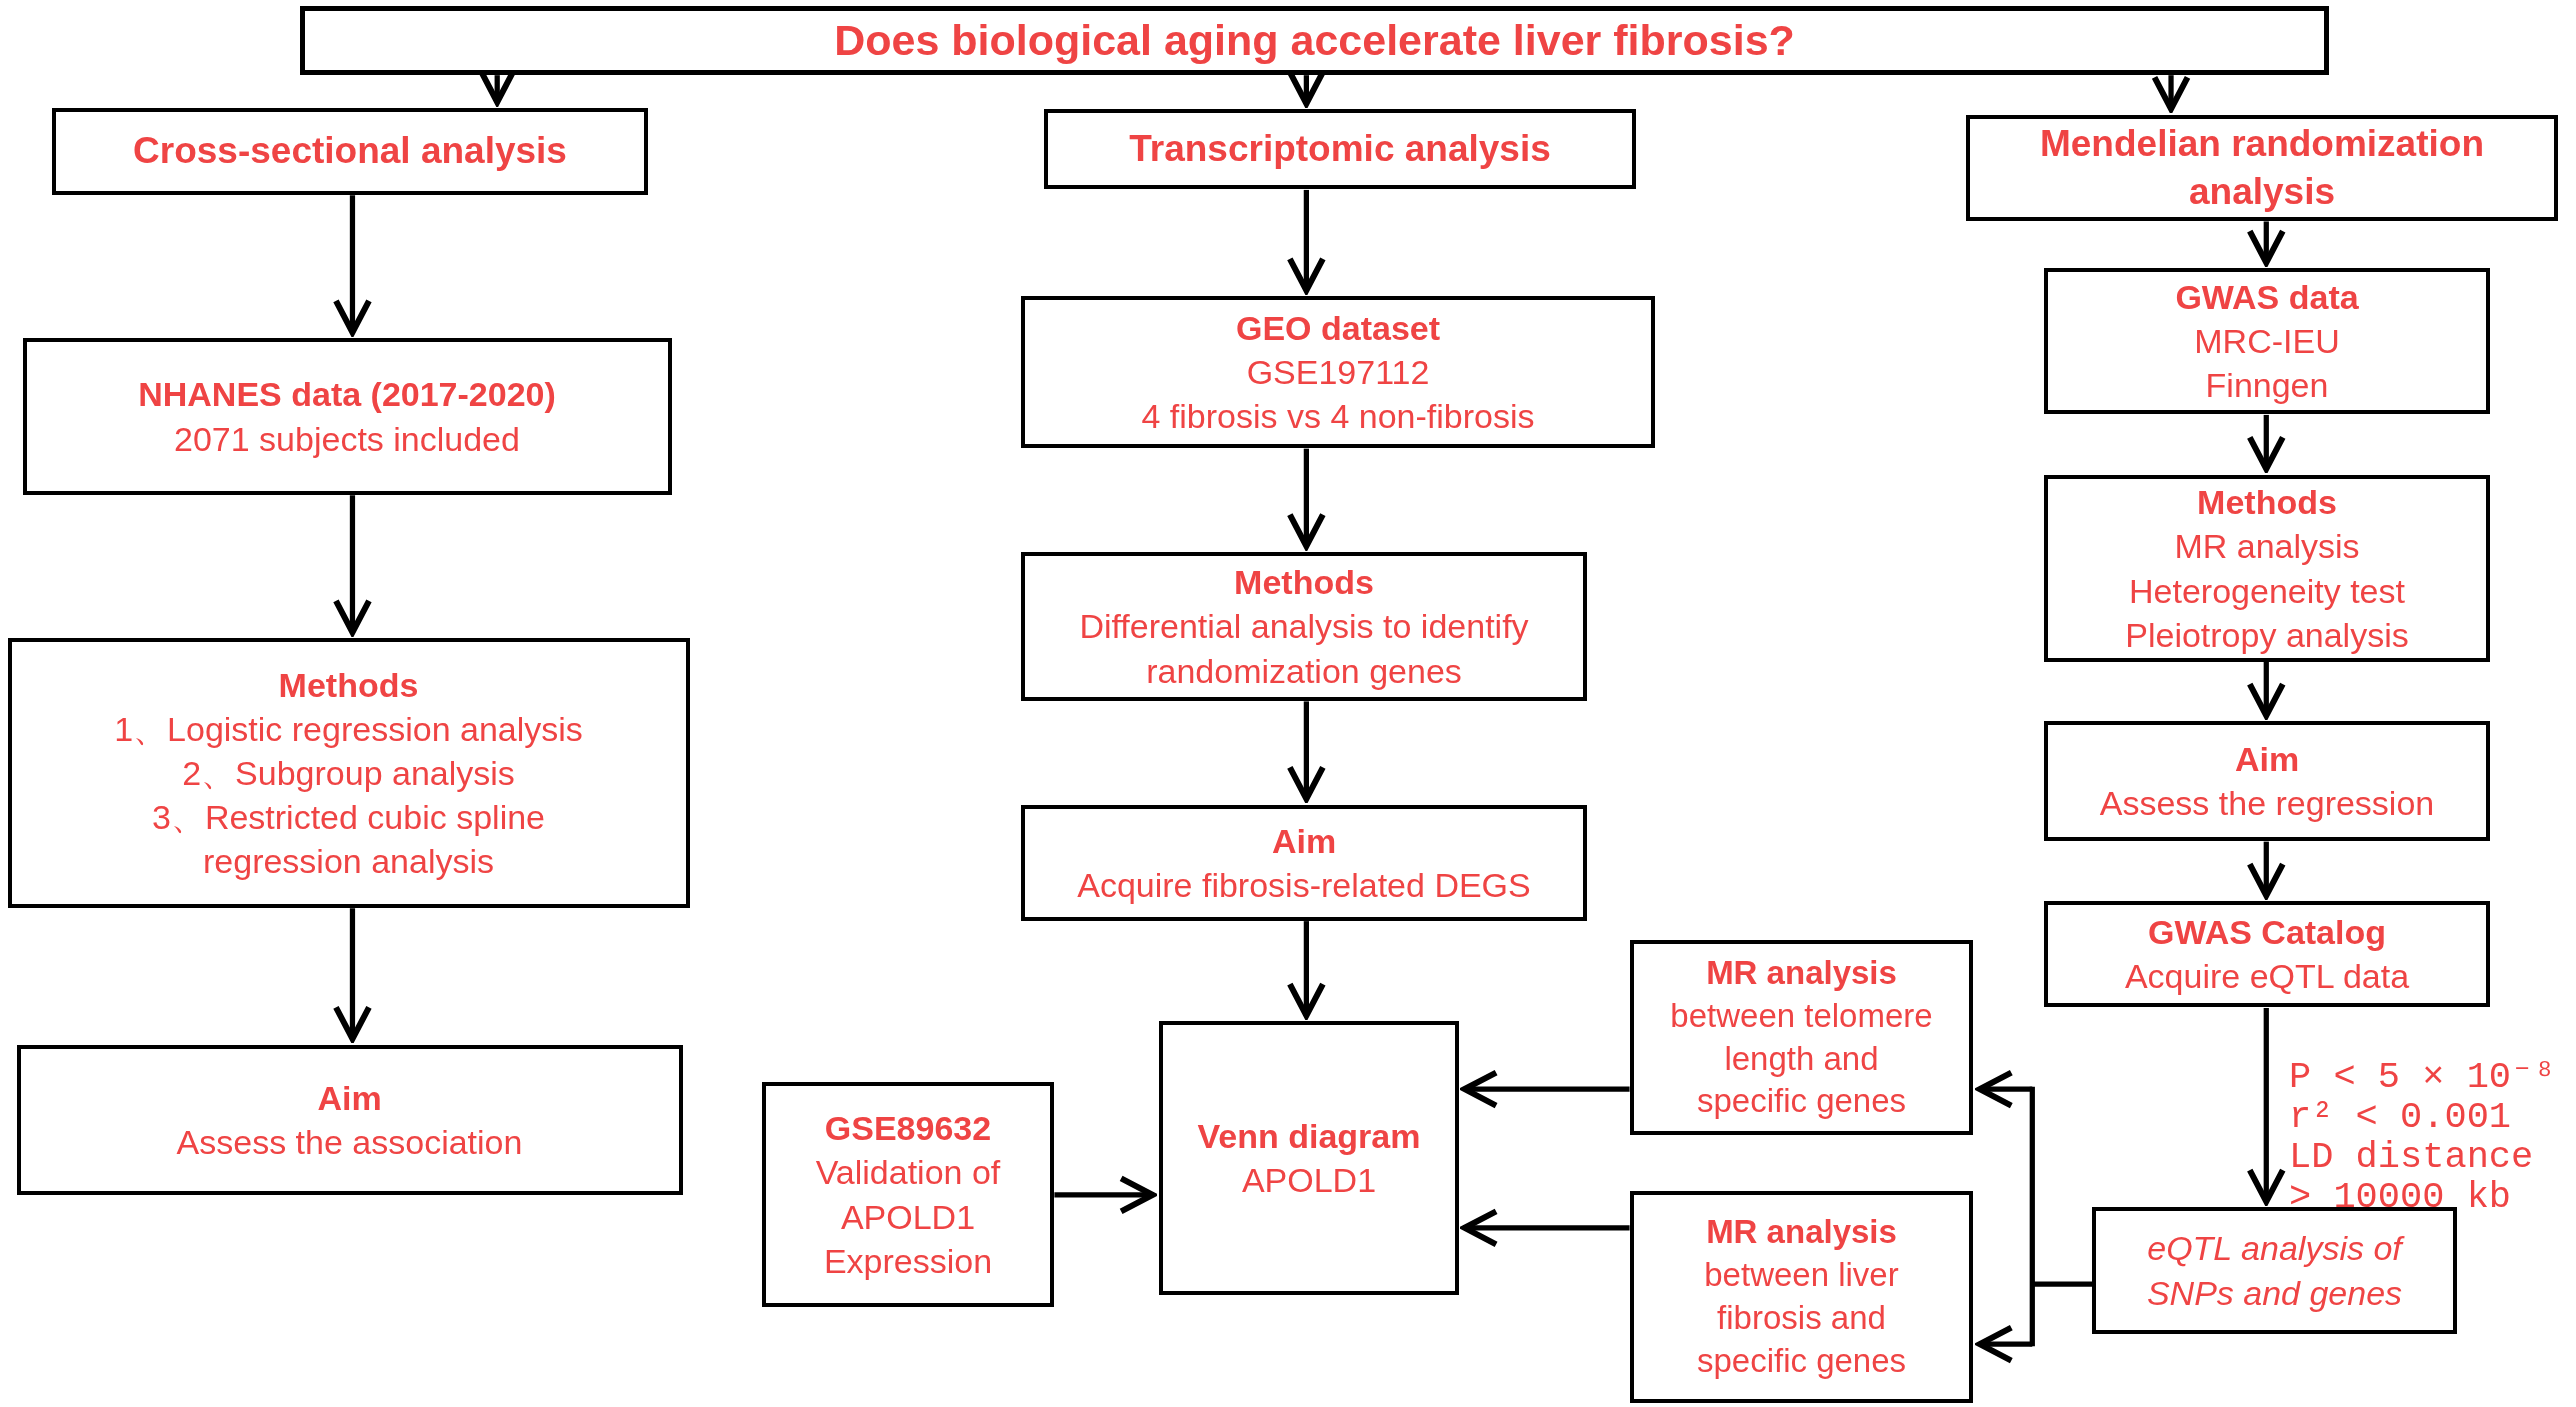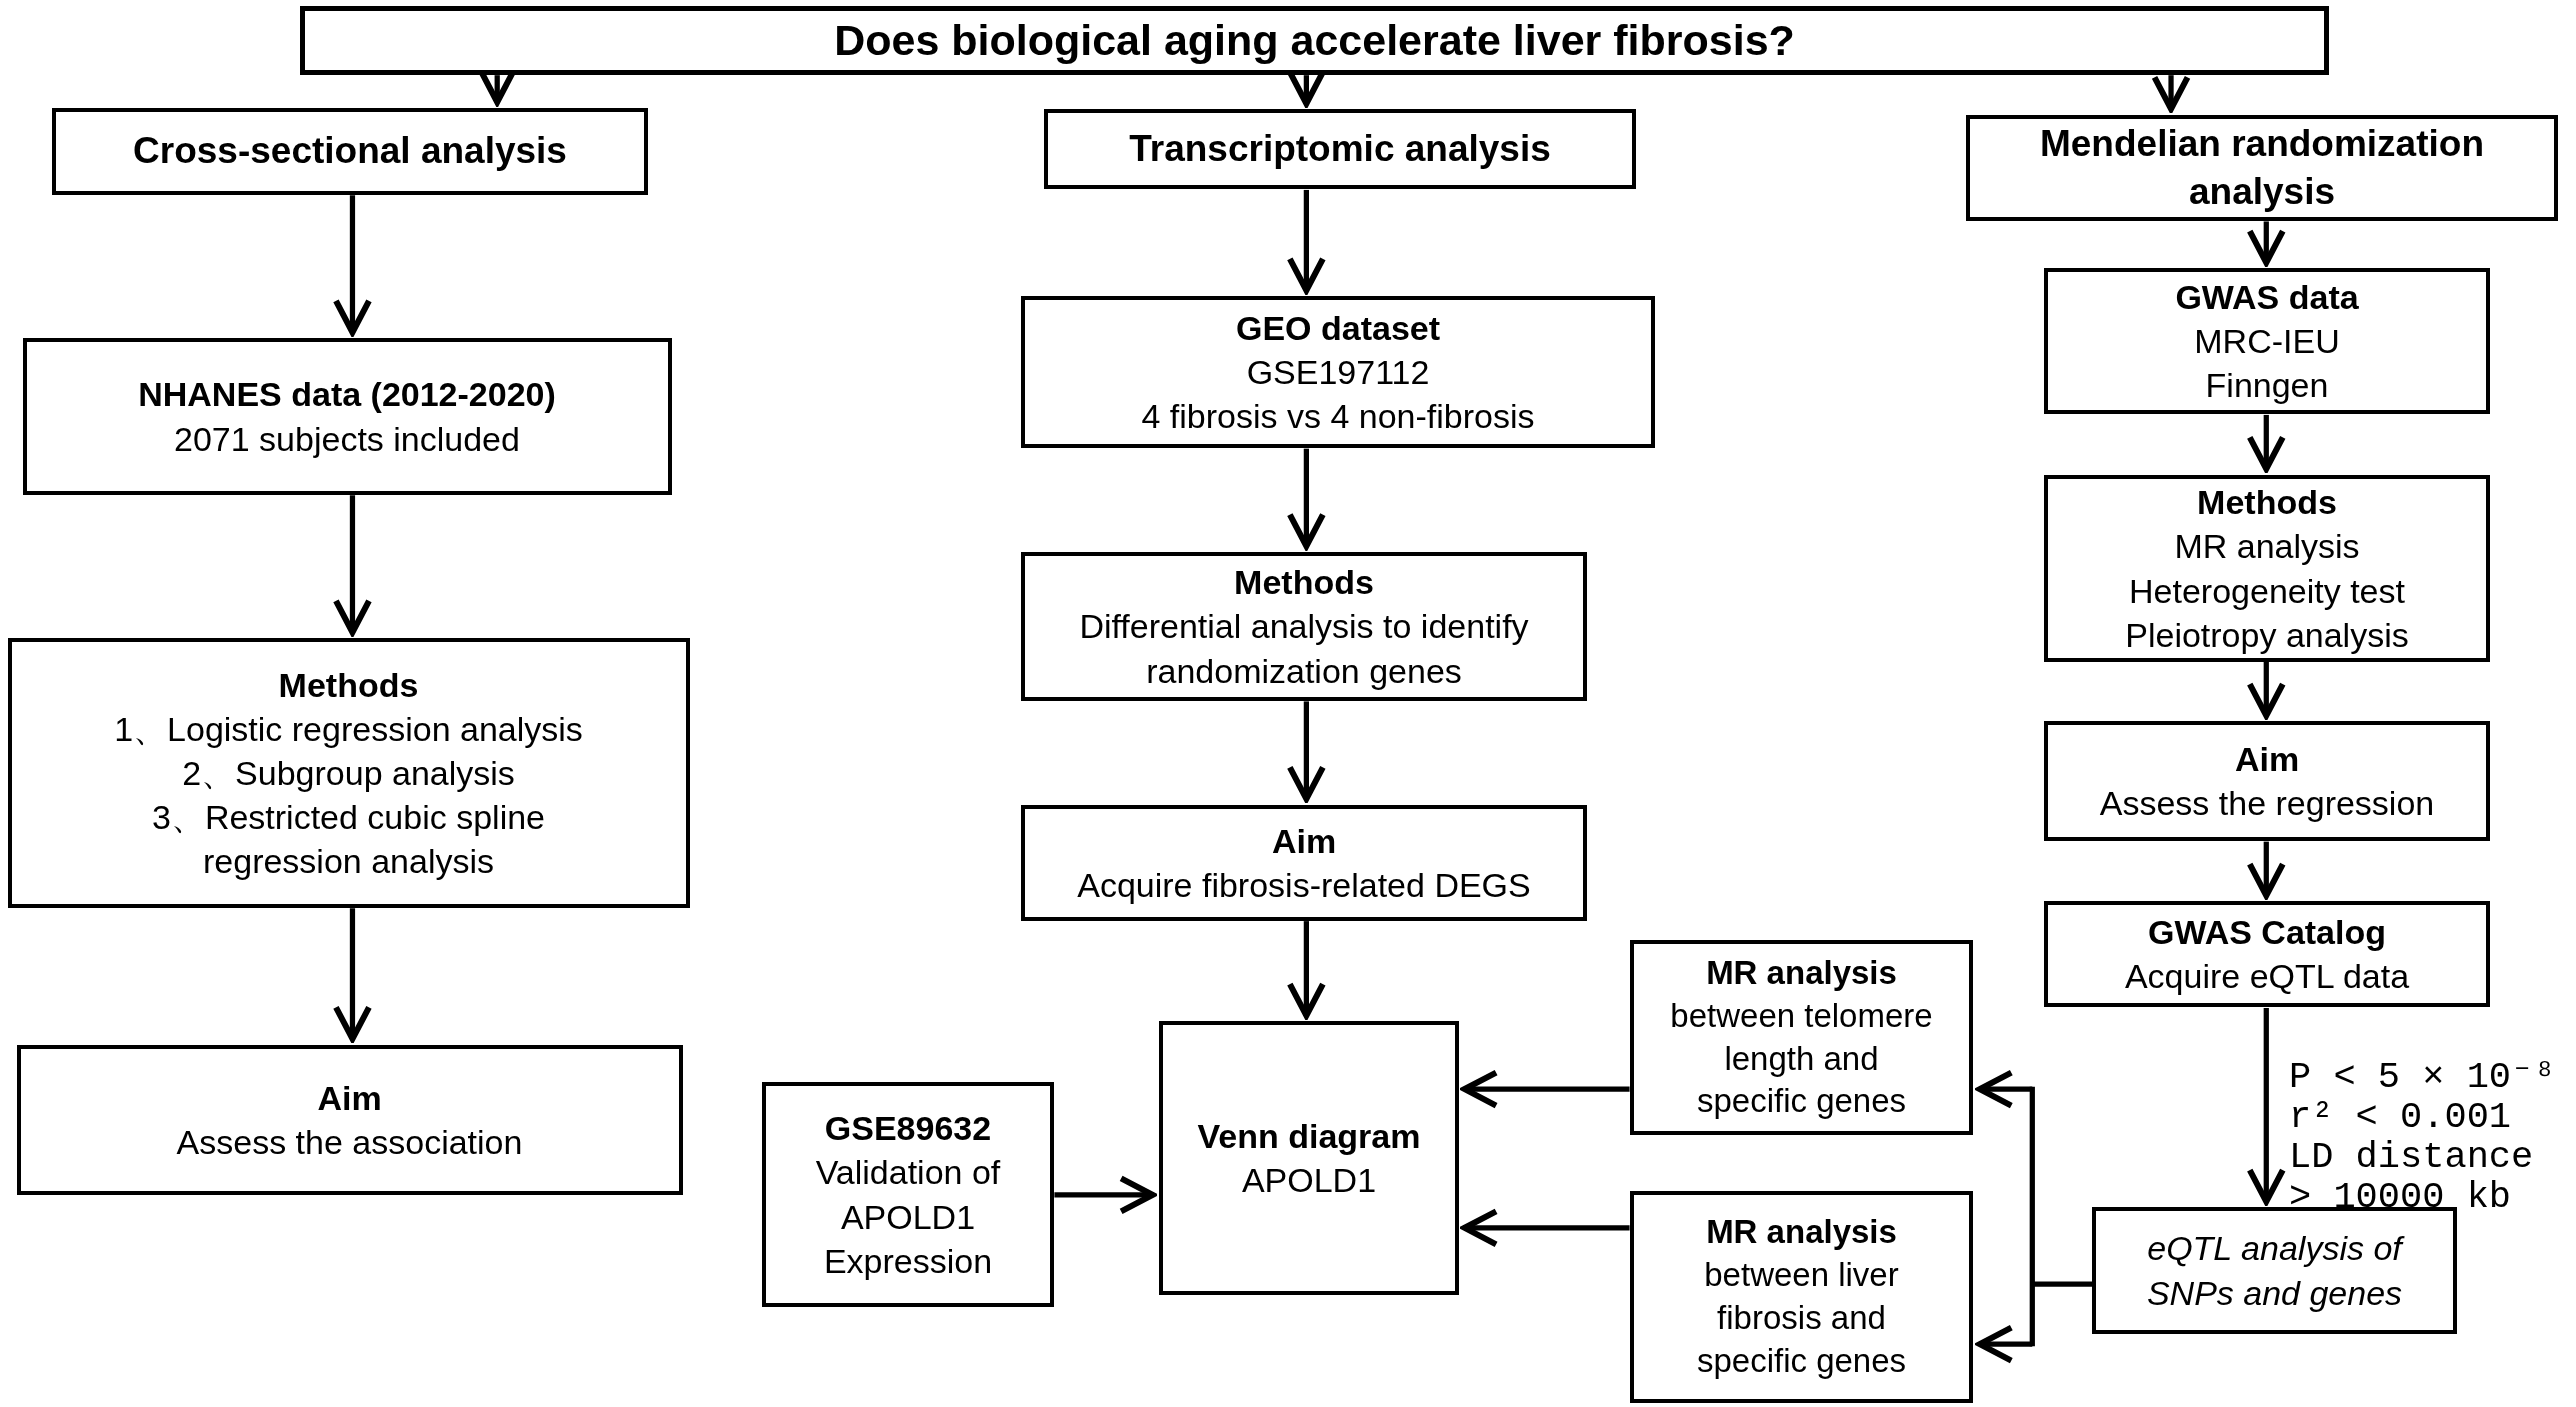--- a/index.html
+++ b/index.html
@@ -1,21 +1,21 @@
 <!DOCTYPE html>
 <html style="font-size:12px"><head>
 <meta charset="utf-8">
 <style>
   html,body{margin:0;padding:0;background:#ffffff;}
   #canvas{
     position:relative;
     width:2576px;height:1408px;
     background:#ffffff;
     font-family:"Liberation Sans","DejaVu Sans",sans-serif;
-    color:#000000;
+    color:#ef4444;
   }
   .box{
     position:absolute;
     border:4.5px solid #000;
     background:#fff;
     display:flex;flex-direction:column;
     align-items:center;justify-content:center;
     text-align:center;
     font-size:34px;line-height:1.3;
     box-sizing:border-box;
@@ -76,21 +76,21 @@
 
   <div class="box" id="title-box" style="left:300px;top:6px;width:2029px;height:69px;">
     <span>Does biological aging accelerate liver fibrosis?</span>
   </div>
 
   <div class="box hdr" style="left:52px;top:108px;width:596px;height:87px;">
     <span>Cross-sectional analysis</span>
   </div>
 
   <div class="box" style="left:22.5px;top:338px;width:649px;height:157px;">
-    <span class="bt">NHANES data (2012-2020)</span>
+    <span class="bt">NHANES data (2017-2020)</span>
     <span>2071 subjects included</span>
   </div>
 
   <div class="box" style="left:7.5px;top:638px;width:682px;height:270px;">
     <span class="bt">Methods</span>
     <span>1、Logistic regression analysis</span>
     <span>2、Subgroup analysis</span>
     <span>3、Restricted cubic spline</span>
     <span>regression analysis</span>
   </div>

